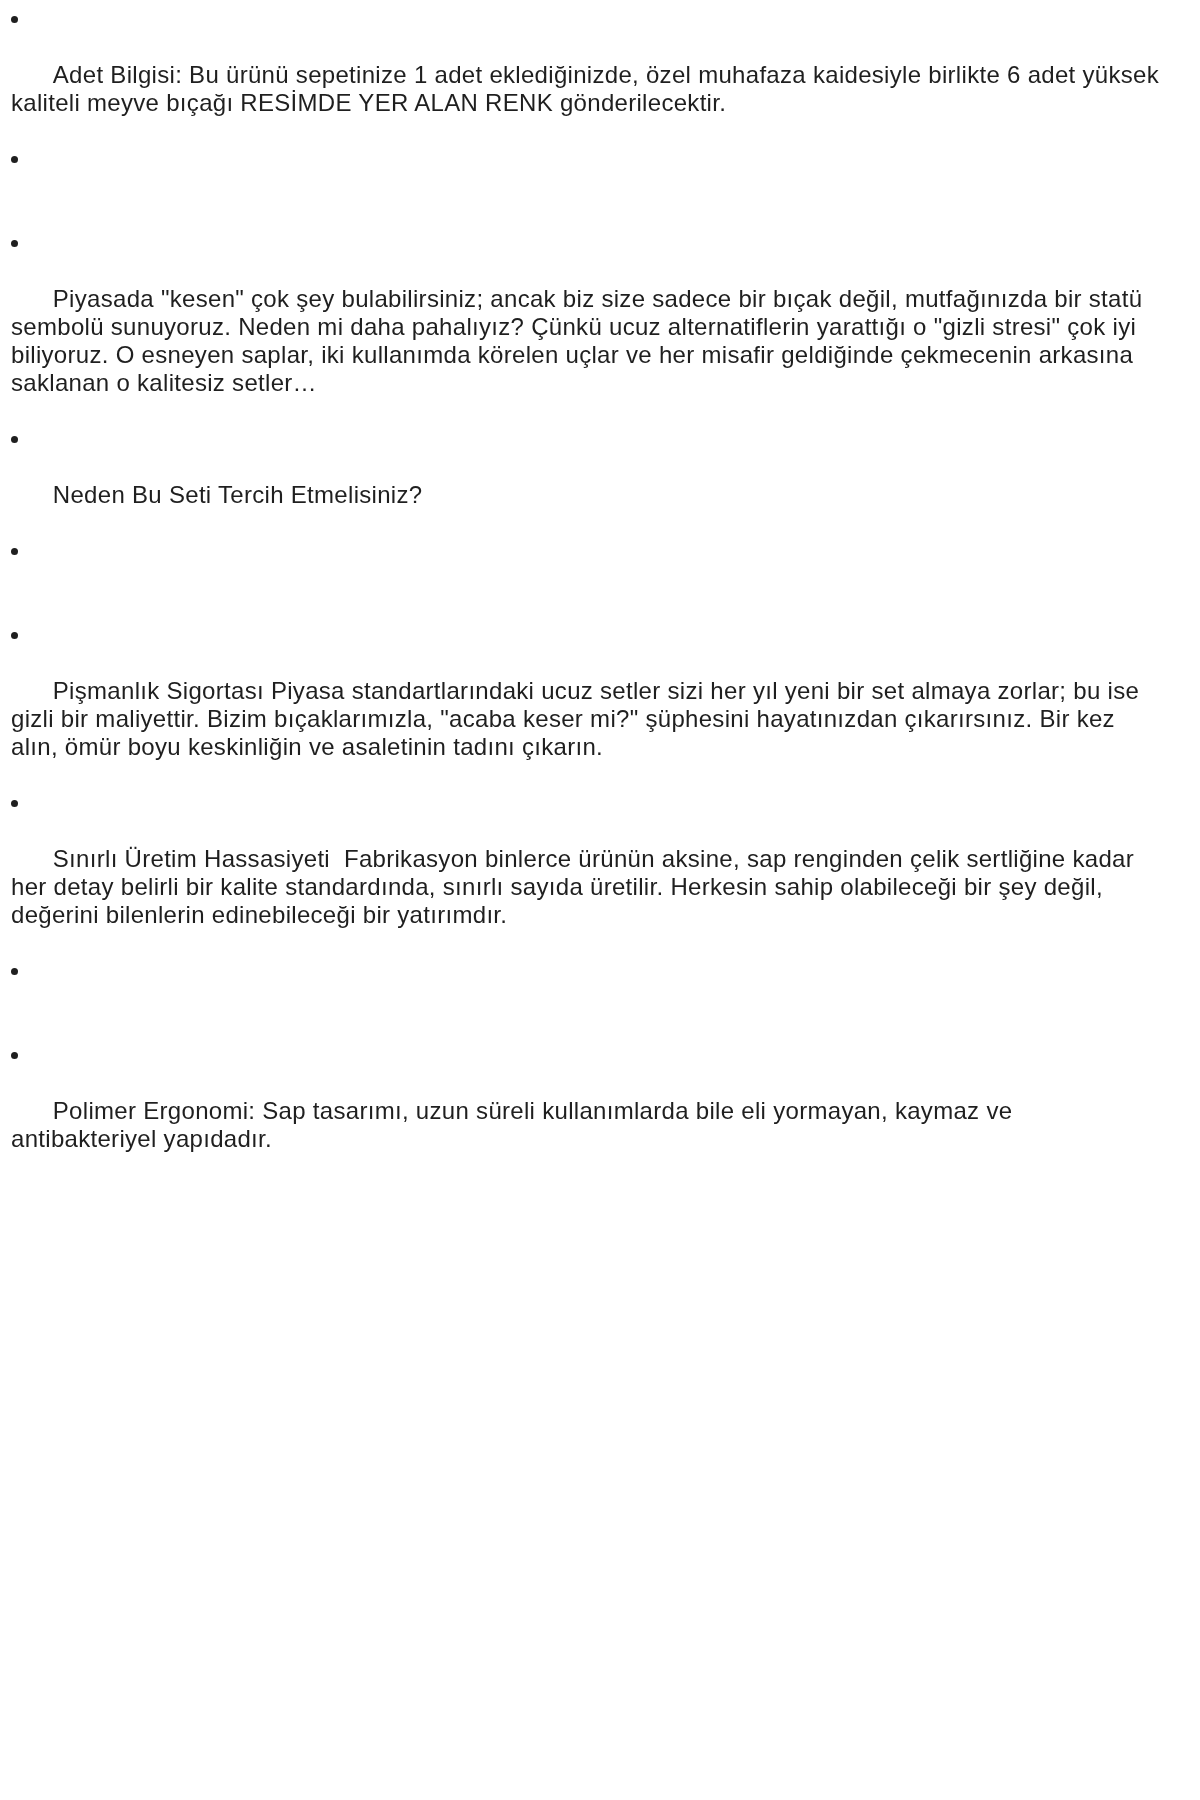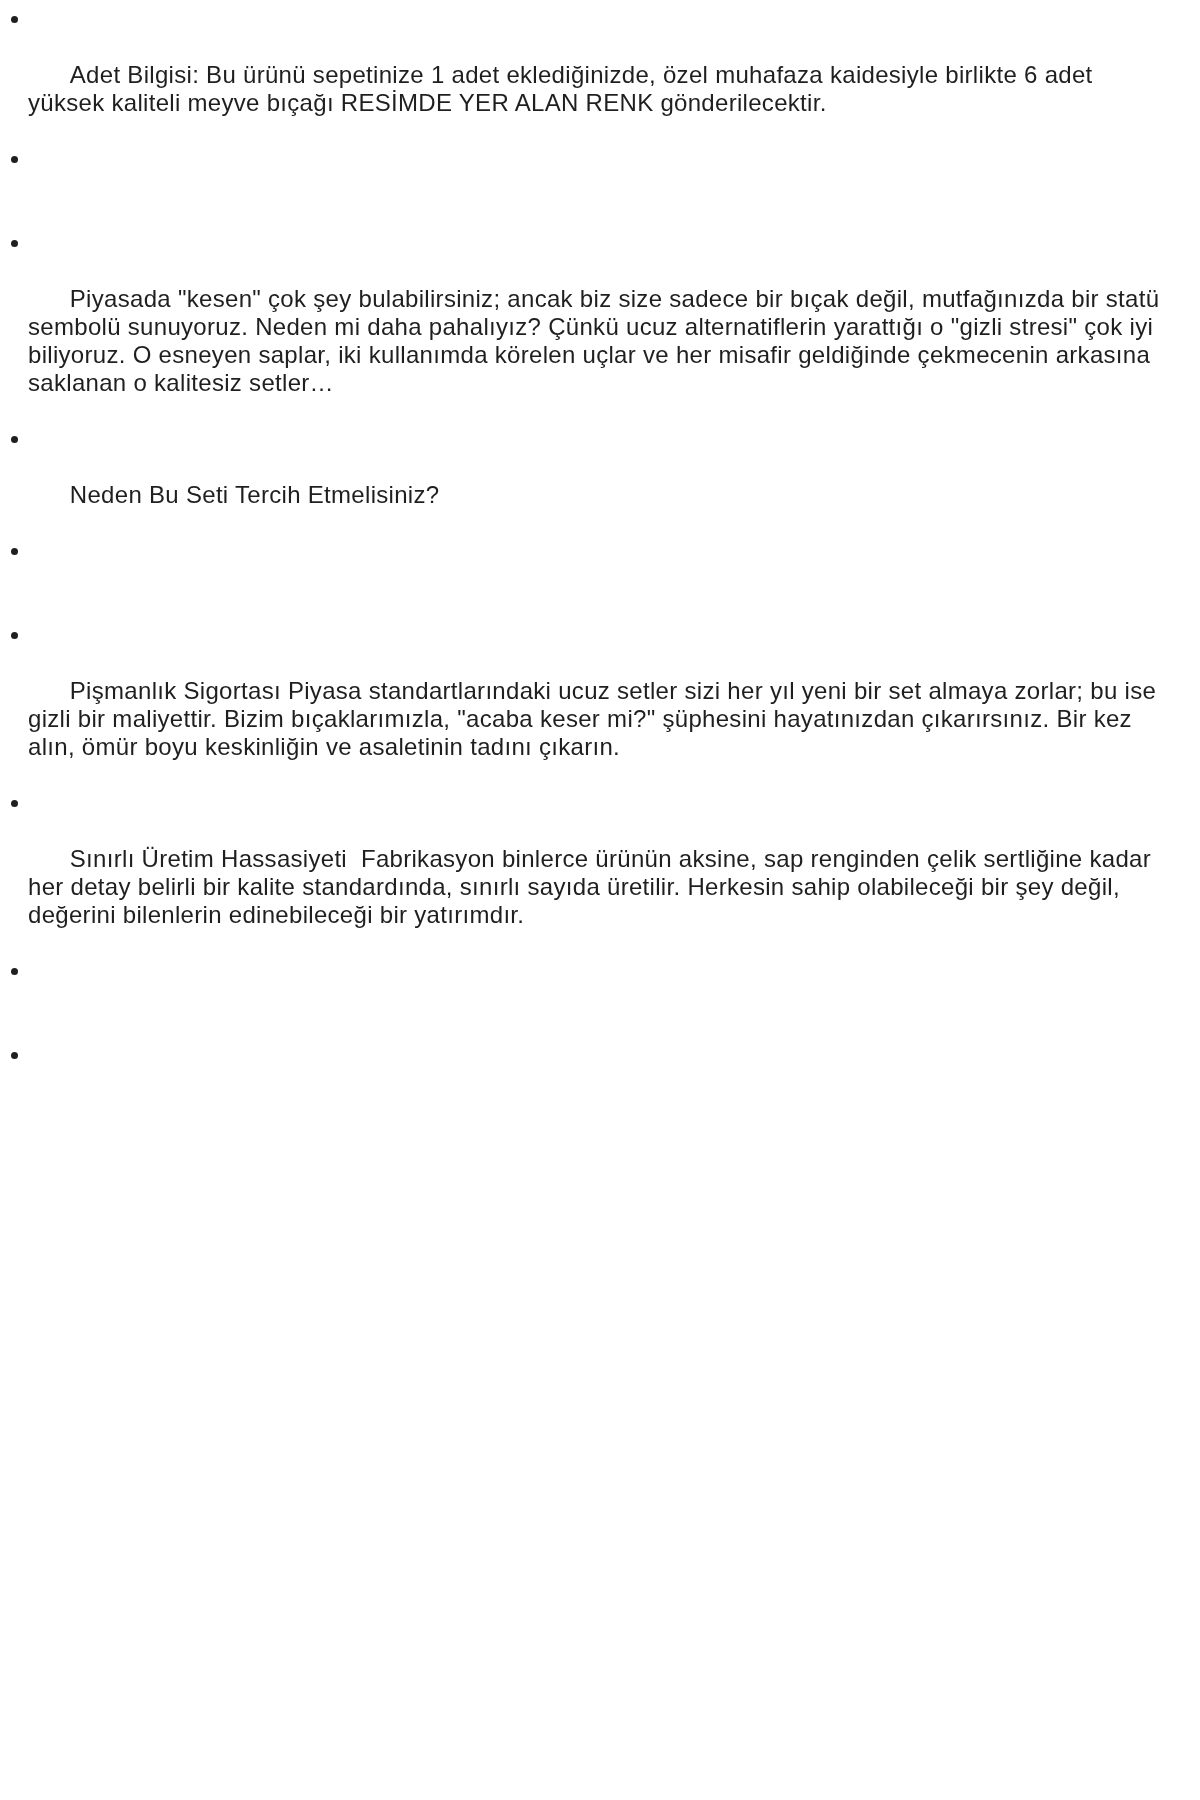--- a/index.html
+++ b/index.html
@@ -11,21 +11,21 @@
     font-family: "Liberation Sans", "DejaVu Sans", sans-serif;
     color: #1f1f1f;
   }
   ul.desc-list {
     margin: 0;
     padding: 5px 38px 0 0;
     list-style: none;
   }
   ul.desc-list li {
     position: relative;
-    padding-left: 28px;
+    padding-left: 11px;
     font-size: 24px;
     line-height: 28px;
     letter-spacing: 0.3px;
     white-space: pre-wrap;
     min-height: 28px;
   }
   .bullet {
     position: absolute;
     left: 11px;
     top: 11px;
@@ -66,19 +66,20 @@
     </li>
       <li>
       <span class="bullet"></span>
       <span class="txt">Sınırlı Üretim Hassasiyeti  Fabrikasyon binlerce ürünün aksine, sap renginden çelik sertliğine kadar her detay belirli bir kalite standardında, sınırlı sayıda üretilir. Herkesin sahip olabileceği bir şey değil, değerini bilenlerin edinebileceği bir yatırımdır.</span>
     </li>
       <li>
       <span class="bullet"></span>
     </li>
       <li>
       <span class="bullet"></span>
+      <span class="txt">Polimer Ergonomi: Sap tasarımı, uzun süreli kullanımlarda bile eli yormayan, kaymaz ve antibakteriyel yapıdadır.</span>
     </li>
       <li>
       
       
     </li>
     </ul>
 </div>
 
 </body></html>

